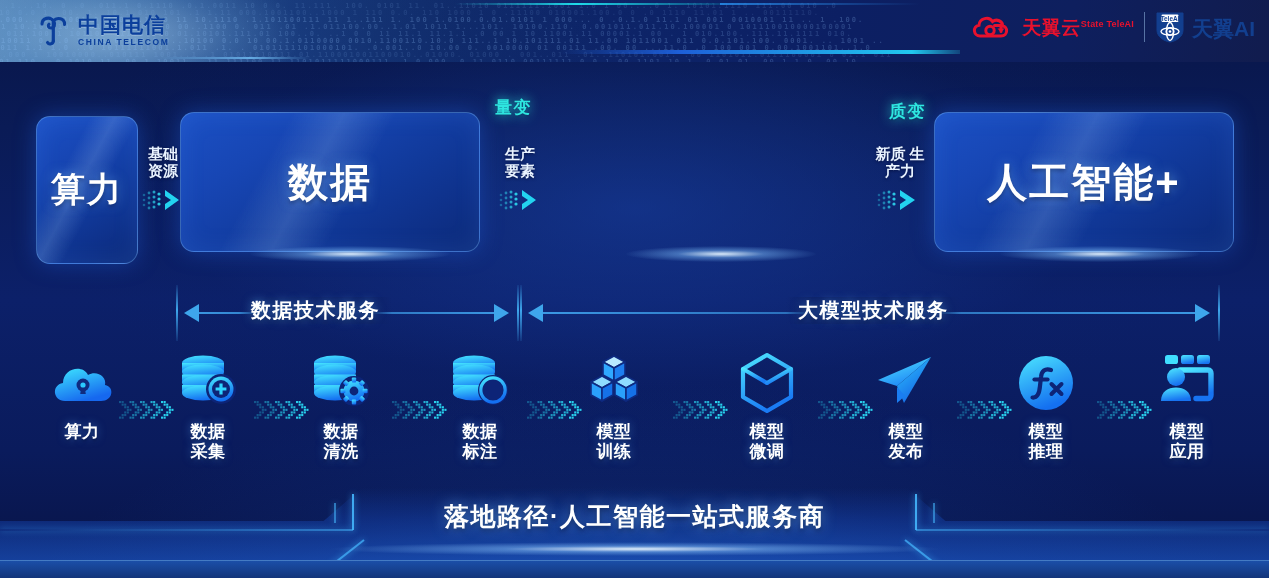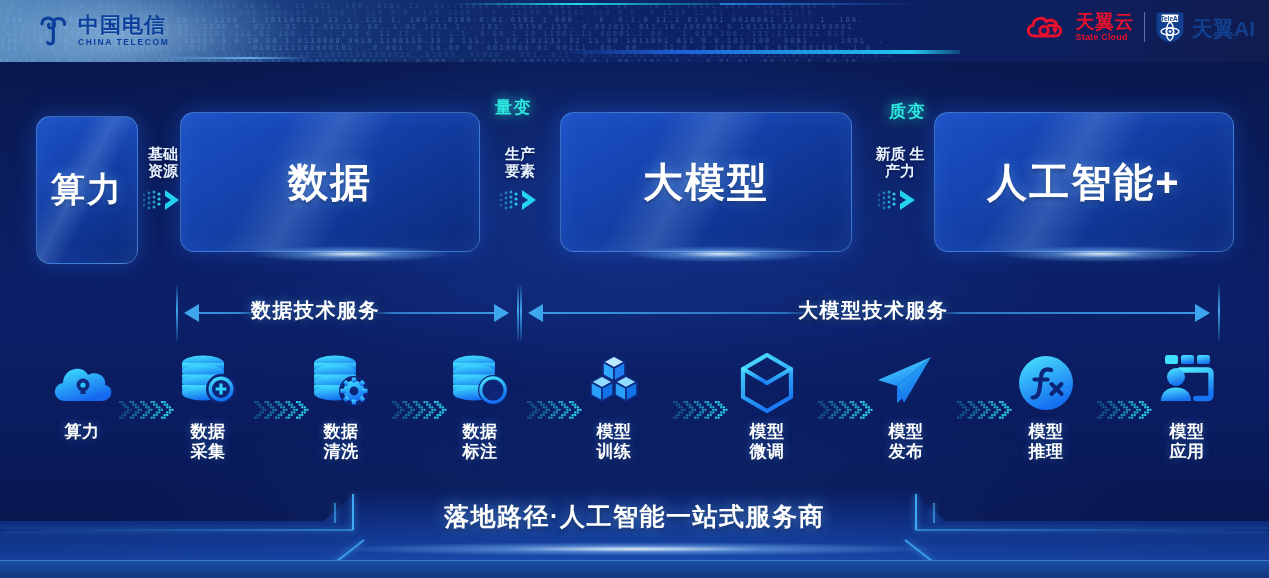--- a/index.html
+++ b/index.html
@@ -62,21 +62,21 @@
   #ct-logo { position:absolute; left:36px; top:13px; display:flex; align-items:center; gap:8px; }
   #ct-mark { width:34px; height:34px; position:relative; }
   #ct-text { display:flex; flex-direction:column; line-height:1; }
   #ct-cn { font-size:21px; font-weight:700; color:#0b3f9c; letter-spacing:1px;
            text-shadow:0 1px 0 rgba(255,255,255,0.25); }
   #ct-en { font-size:8.5px; font-weight:700; color:#0b3f9c; letter-spacing:1.6px; margin-top:3px; }
 
   
   #right-logos { position:absolute; right:14px; top:11px; display:flex; align-items:center; gap:10px; }
   #tyy { display:flex; align-items:center; gap:6px; }
-  #tyy-txt { display:flex; flex-direction:column; line-height:1; }
+  #tyy-txt { display:flex; flex-direction:row; line-height:1; }
   #tyy-cn { font-size:19px; font-weight:700; color:#e8112d; letter-spacing:0.5px; }
   #tyy-en { font-size:9px; font-weight:700; color:#e8112d; letter-spacing:0.2px; margin-top:2px; }
   #logo-sep { width:1px; height:30px; background:rgba(160,200,240,0.5); }
   #tai { display:flex; align-items:flex-end; gap:7px; }
   #tai-cn { font-size:21px; font-weight:700; color:#123f8f; letter-spacing:0px; }
 
   
   .box {
     position:absolute; border-radius:14px;
     border:1px solid rgba(120,185,255,0.42);
@@ -207,21 +207,21 @@
       <div id="tyy">
         <svg width="46" height="30" viewBox="0 0 46 30">
           <path d="M10 24 C3.5 24, 2 14.5, 9 13.2 C9.5 6, 19 4, 22.5 9.5
                    C26.5 6.5, 33 9, 32.5 14 C38 14, 38.5 24, 31 24 Z" fill="none" stroke="#e8112d" stroke-width="3"></path>
           <path d="M24.5 13.5 L31 13.5 L31 19.5" fill="none" stroke="#e8112d" stroke-width="3" stroke-linecap="round"></path>
           <path d="M27.5 16.5 L31 20.5 L34.5 16.5" fill="#e8112d"></path>
           <circle cx="20" cy="18.5" r="4.2" fill="none" stroke="#e8112d" stroke-width="3"></circle>
         </svg>
         <div id="tyy-txt">
           <div id="tyy-cn">天翼云</div>
-          <div id="tyy-en">State Cloud</div>
+          <div id="tyy-en">State TeleAI</div>
         </div>
       </div>
 
       <div id="logo-sep"></div>
 
       <div id="tai">
         <svg width="30" height="32" viewBox="0 0 30 32">
           <path d="M2 2 H28 V19 C28 26, 21 30, 15 31 C9 30, 2 26, 2 19 Z" fill="#123f8f" stroke="#123f8f" stroke-width="1"></path>
           <rect x="6.5" y="3.5" width="17" height="7.5" rx="1.2" fill="#ffffff"></rect>
           <text x="15" y="9.6" font-family="Liberation Sans, sans-serif" font-size="6.4" font-weight="700" fill="#123f8f" text-anchor="middle">TeleAI</text>
@@ -237,23 +237,20 @@
 
   <div class="box" id="box0" style="left:36px; top:116px; width:102px; height:148px;">
     <span class="lbl" style="font-size:34px;">算力</span>
   </div>
 
   <div class="box" id="box1" style="left:180px; top:112px; width:300px; height:140px;">
     <span class="lbl" style="font-size:40px;">数据</span>
   </div>
   <div class="box-underglow" style="left:250px; top:246px; width:200px;"></div>
 
-  <div class="box" id="box2" style="left:560px; top:112px; width:292px; height:140px;">
-    <span class="lbl" style="font-size:40px;">大模型</span>
-  </div>
   <div class="box-underglow" style="left:626px; top:246px; width:190px;"></div>
 
   <div class="box" id="box3" style="left:934px; top:112px; width:300px; height:140px;">
     <span class="lbl" style="font-size:40px;">人工智能+</span>
   </div>
   <div class="box-underglow" style="left:1000px; top:246px; width:200px;"></div>
 
   <div class="conn" style="left:140px; top:146px; width:46px;">
     <div class="ctxt">基础
 资源</div>

